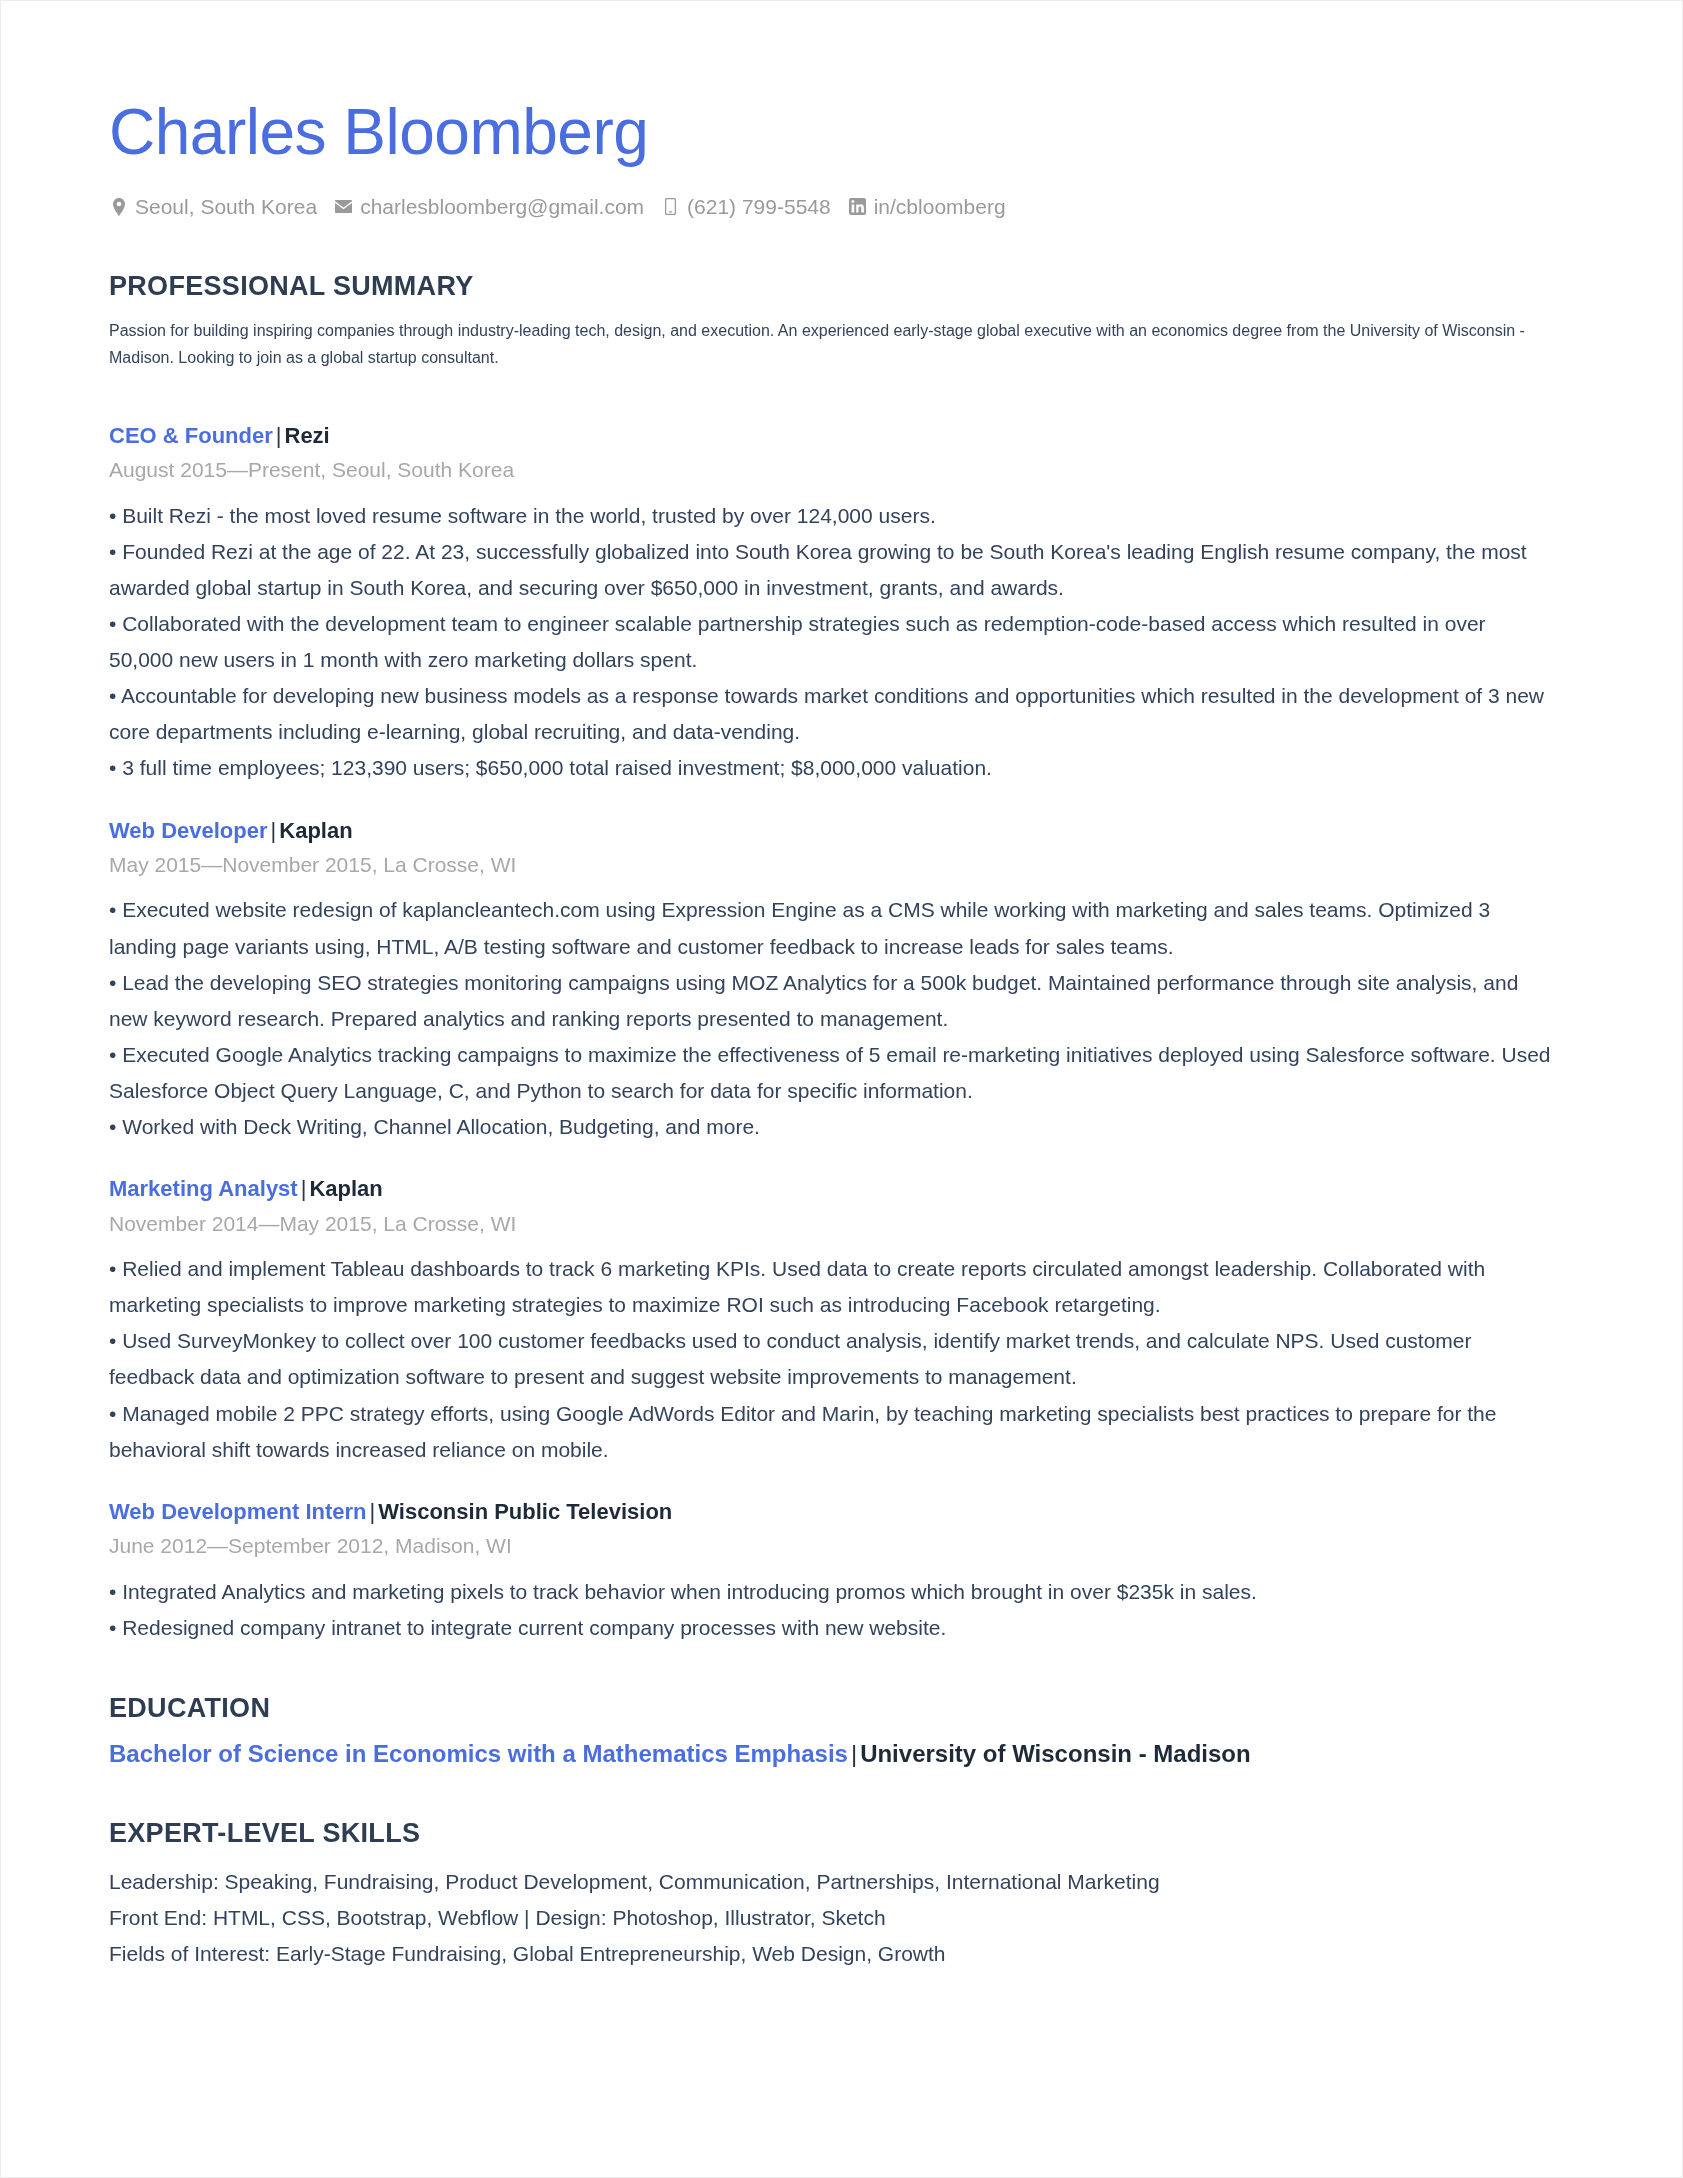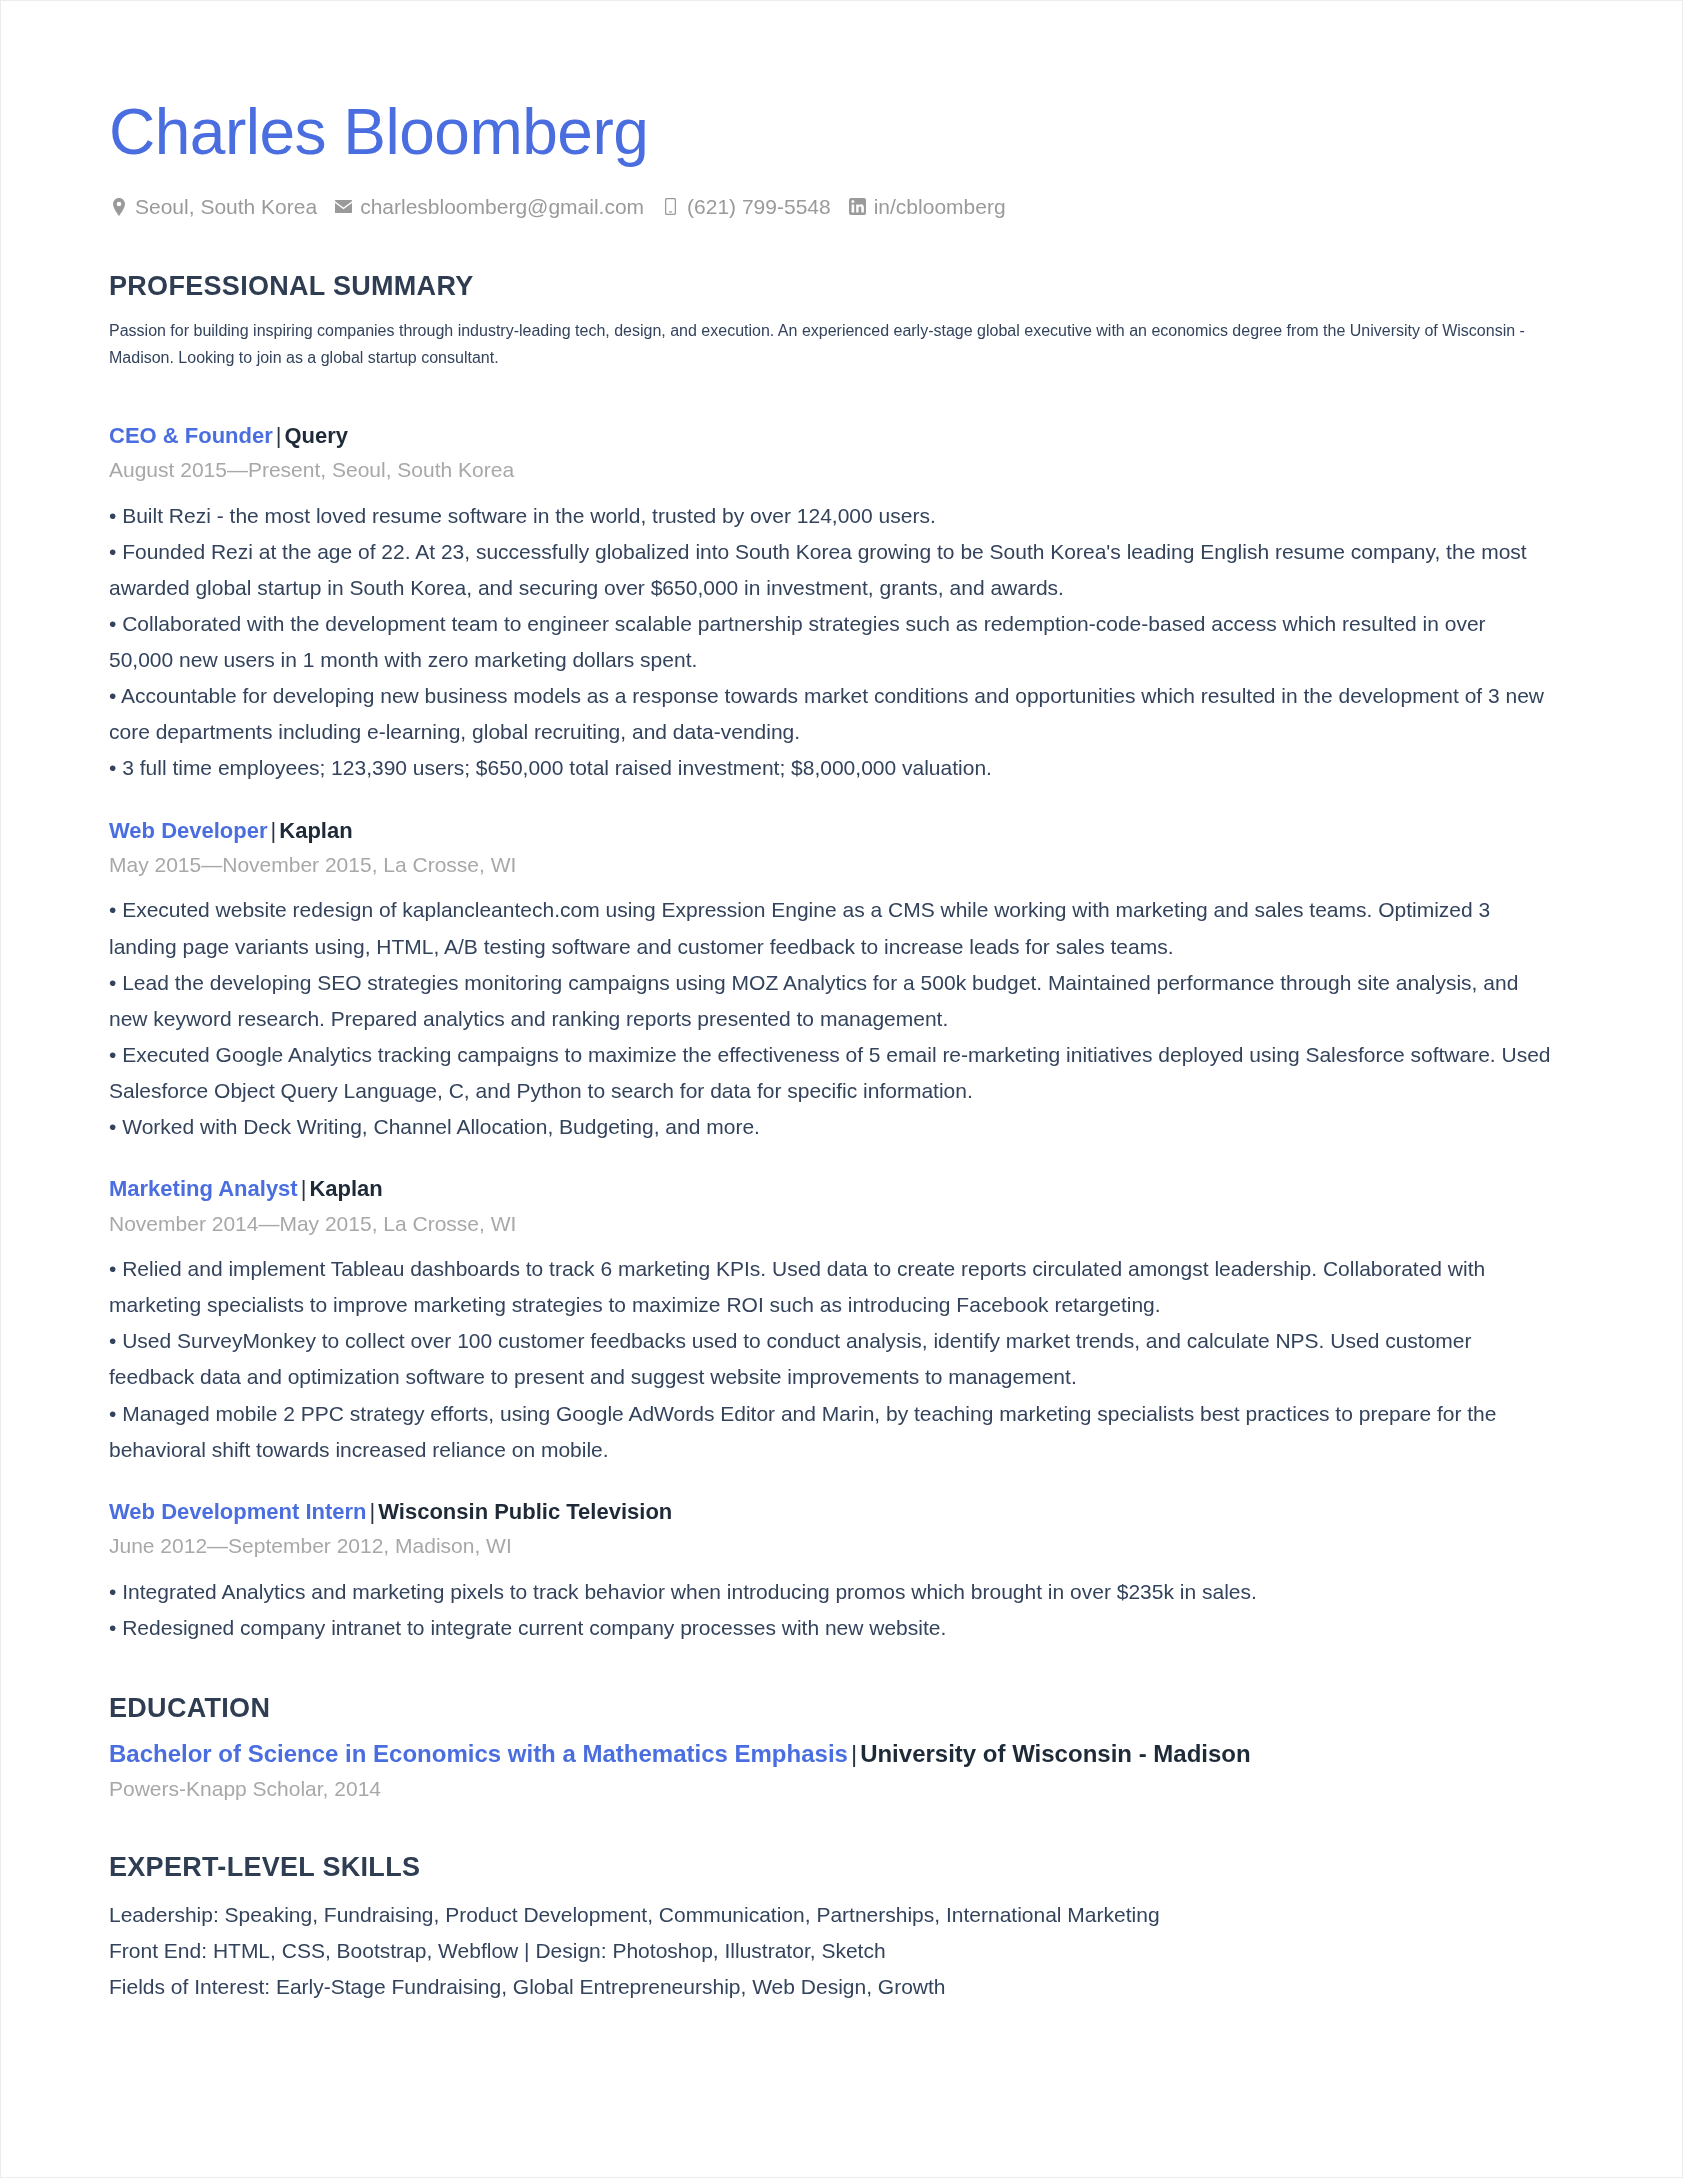--- a/index.html
+++ b/index.html
@@ -207,21 +207,21 @@
   <div class="section">
     <h2 class="section-title">PROFESSIONAL SUMMARY</h2>
     <p class="summary-text">Passion for building inspiring companies through industry-leading tech, design, and execution. An experienced early-stage global executive with an economics degree from the University of Wisconsin - Madison. Looking to join as a global startup consultant.</p>
   </div>
   <div class="gap-after-summary"></div>
 
   <div class="section">
 
     <div class="job">
       <div class="job-head">
-        <span class="job-title">CEO &amp; Founder</span><span class="job-sep">|</span><span class="job-company">Query</span>
+        <span class="job-title">CEO &amp; Founder</span><span class="job-sep">|</span><span class="job-company">Rezi</span>
       </div>
       <div class="job-meta">August 2015—Present, Seoul, South Korea</div>
       <div class="bullets">
         <p class="bullet">• Built Rezi - the most loved resume software in the world, trusted by over 124,000 users.</p>
         <p class="bullet">• Founded Rezi at the age of 22. At 23, successfully globalized into South Korea growing to be South Korea's leading English resume company, the most awarded global startup in South Korea, and securing over $650,000 in investment, grants, and awards.</p>
         <p class="bullet">• Collaborated with the development team to engineer scalable partnership strategies such as redemption-code-based access which resulted in over 50,000 new users in 1 month with zero marketing dollars spent.</p>
         <p class="bullet">• Accountable for developing new business models as a response towards market conditions and opportunities which resulted in the development of 3 new core departments including e-learning, global recruiting, and data-vending.</p>
         <p class="bullet">• 3 full time employees; 123,390 users; $650,000 total raised investment; $8,000,000 valuation.</p>
       </div>
     </div>
@@ -263,21 +263,20 @@
     </div>
   </div>
 
   <div class="gap-before-edu"></div>
 
   <div class="section">
     <h2 class="section-title">EDUCATION</h2>
     <div class="edu-head">
       <span class="edu-degree">Bachelor of Science in Economics with a Mathematics Emphasis</span><span class="job-sep">|</span><span class="edu-school">University of Wisconsin - Madison</span>
     </div>
-    <div class="edu-meta">Powers-Knapp Scholar, 2014</div>
   </div>
 
   <div class="gap-before-skills"></div>
 
   <div class="section">
     <h2 class="section-title">EXPERT-LEVEL SKILLS</h2>
     <p class="skill-line">Leadership: Speaking, Fundraising, Product Development, Communication, Partnerships, International Marketing</p>
     <p class="skill-line">Front End: HTML, CSS, Bootstrap, Webflow | Design: Photoshop, Illustrator, Sketch</p>
     <p class="skill-line">Fields of Interest: Early-Stage Fundraising, Global Entrepreneurship, Web Design, Growth</p>
   </div>

